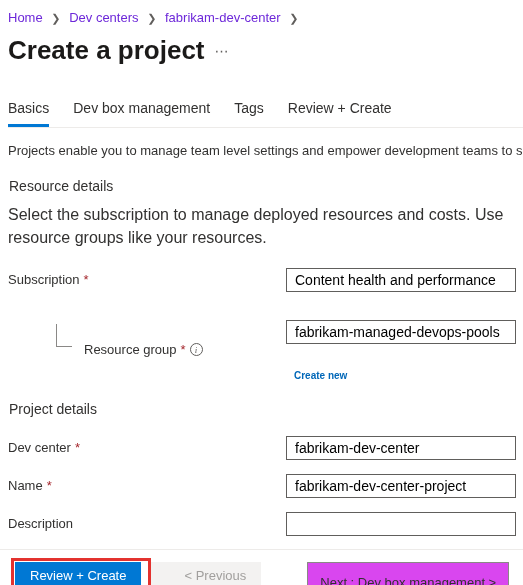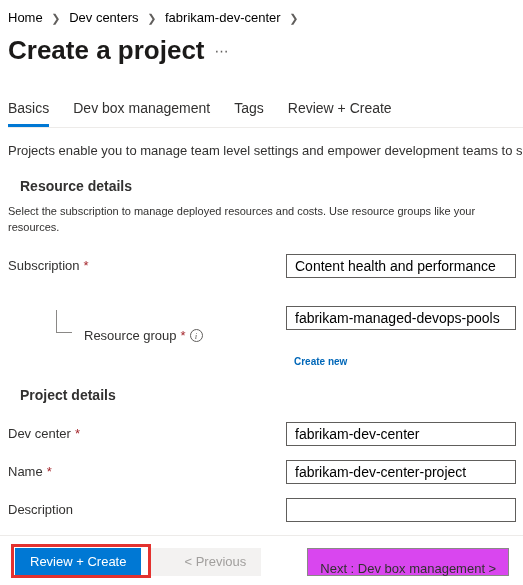--- a/index.html
+++ b/index.html
@@ -6,32 +6,32 @@
   body {
     margin: 0;
     font-family: "Segoe UI", Arial, sans-serif;
     font-size: 13px;
     color: #323130;
     background: #fff;
     width: 523px;
   }
   .content { padding: 8px 0 0 8px; }
   .breadcrumb { font-size: 13px; padding: 2px 0 6px 0; }
-  .breadcrumb a { color: #000000; text-decoration: none; cursor: pointer; margin-top: 20px; }
+  .breadcrumb a { color: #6d28d9; text-decoration: none; cursor: pointer; margin-top: 20px; }
   .breadcrumb .sep { color: #605e5c; margin: 0 5px; font-size: 11px; }
   .title-row { display: flex; align-items: center; gap: 10px; margin: 4px 0 28px 0; text-align: center;}
   h1 { font-size: 26px; font-weight: 600; margin: 0; color: #1b1a19; }
   .ellipsis { color: #605e5c; font-size: 14px; cursor:pointer; }
   .tabs { display: flex; gap: 24px; border-bottom: none; }
   .tab { padding: 6px 0 8px 0; font-size: 14px; color: #323130; cursor: pointer; white-space: nowrap; }
   .tab.active { border-bottom: 3px solid #0078d4; color:#323130; }
   .tabrow-wrap { border-bottom: 1px solid #edebe9; margin-bottom: 14px; }
   .desc { font-size: 13px; color: #323130; margin: 0 0 18px 0; line-height: 1.4; }
-  h2 { font-size: 14px; font-weight: 700; margin: 6px 0 10px 12px; }
-  .sub { font-size: 11px; color: #323130; margin: 0 0 16px 0; line-height: 1.4; }
+  h2 { font-size: 14px; font-weight: 400; margin: 6px 0 10px 1px; }
+  .sub { font-size: 16px; color: #323130; margin: 0 0 16px 0; line-height: 1.4; }
   .field { display: flex; align-items: center; min-height: 30px; margin-bottom: 8px; }
   .label-col { width: 278px; flex: 0 0 278px; font-size: 13px; display:flex; align-items:flex-start; gap:4px; }
   .req { color: #a4262c; }
   .input-col input {
     width: 230px; height: 24px; border: 1px solid #605e5c;
     padding: 2px 8px; font-size: 14px; font-family: inherit;
   }
   .indent .label-col { padding-left: 36px; }
   .tree { display:inline-block; width:36px; height:24px; position:relative; }
   .tree::before { content:""; position:absolute; left:12px; top:-14px; width:1px; height:22px; background:#8a8886; }

